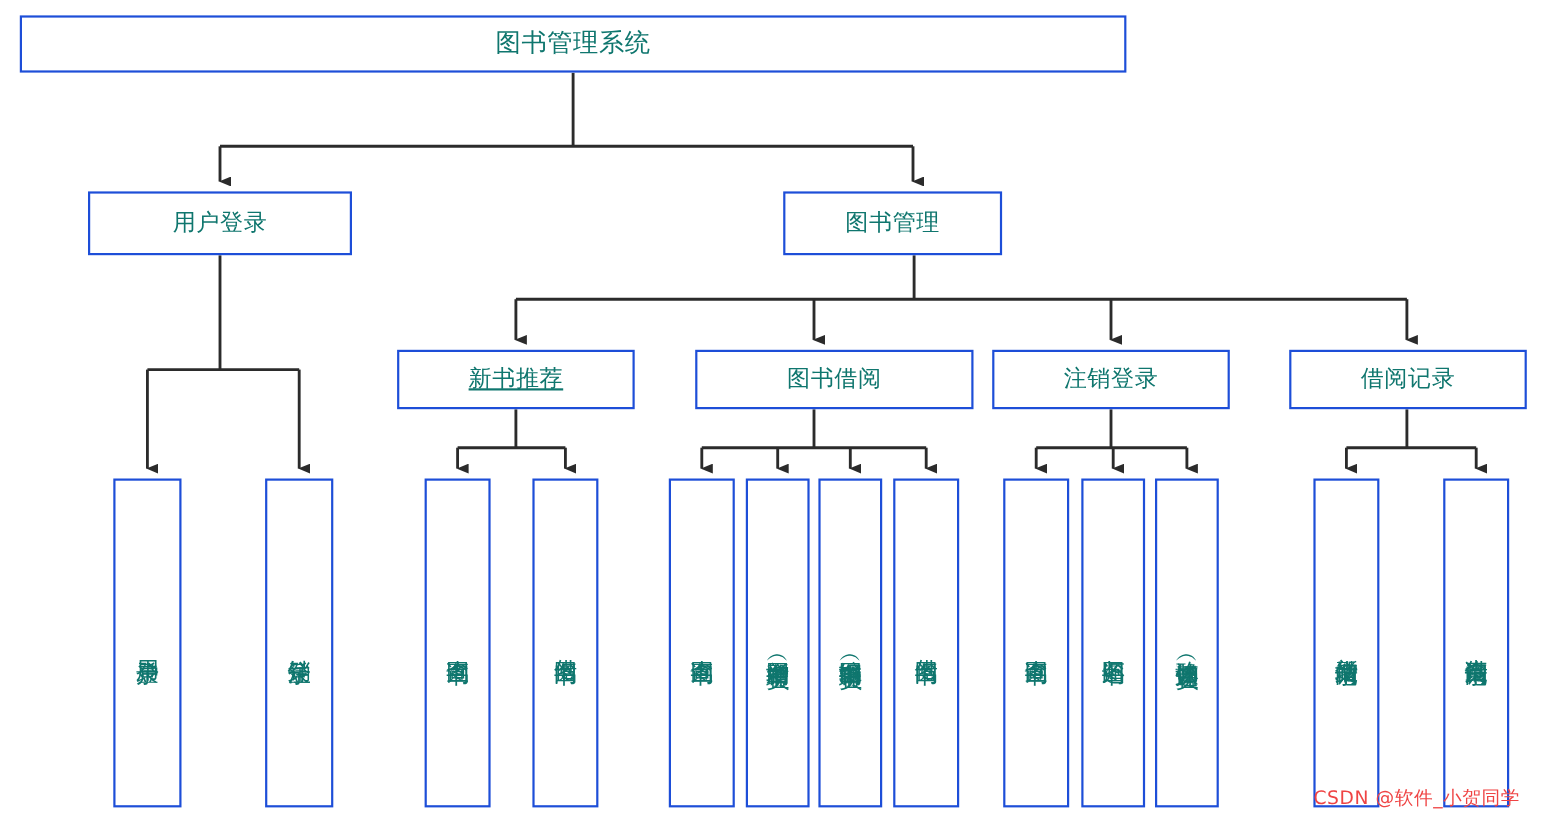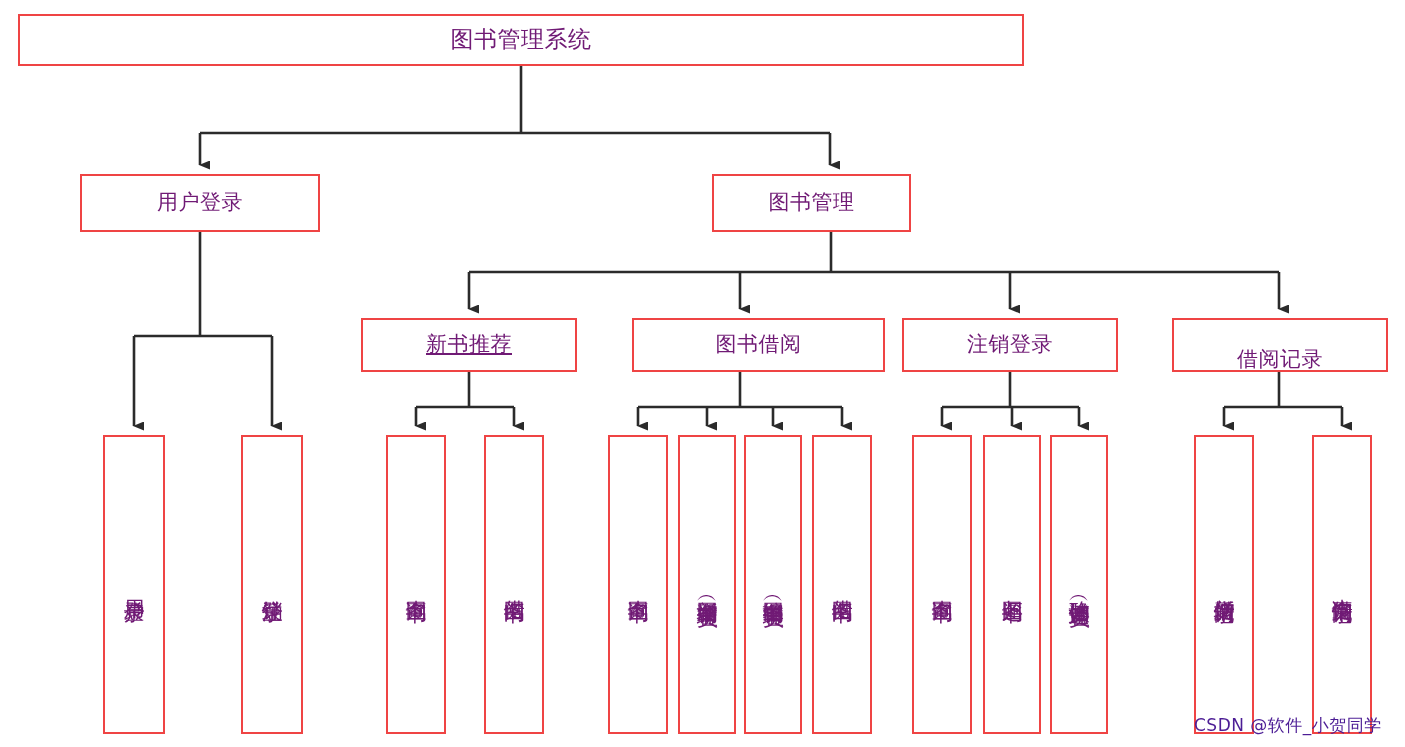--- a/index.html
+++ b/index.html
@@ -22,25 +22,25 @@
     left: 0;
     top: 0;
     width: 1405px;
     height: 747px;
     pointer-events: none;
   }
   .node {
     position: absolute;
     box-sizing: border-box;
     background: #ffffff;
-    border: 2px solid #ef4444;
+    border: 2px solid #1d4ed8;
     display: flex;
     align-items: center;
     justify-content: center;
-    color: #701a75;
+    color: #0f766e;
   }
   .node .lbl {
     display: block;
     text-align: center;
     line-height: 1.02;
     letter-spacing: 0.5px;
   }
   .node.root {
     border-width: 2px;
   }
@@ -65,21 +65,21 @@
     display: flex;
     align-items: center;
     justify-content: center;
   }
   .node.leaf.tall .lbl {
     align-items: flex-start;
     padding-top: 4px;
   }
   .watermark {
     position: absolute;
-    color: #4c1d95;
+    color: #ef4444;
     font-size: 17px;
     white-space: nowrap;
     letter-spacing: 0.5px;
   }
 </style>
 </head>
 <body>
 
 <div id="canvas">
 
@@ -149,21 +149,21 @@
       </div>
       <div class="node branch" style="left: 361px; top: 318px; width: 216px; height: 54px; text-decoration: underline;">
         <span class="lbl">新书推荐</span>
       </div>
       <div class="node branch" style="left: 632px; top: 318px; width: 253px; height: 54px;">
         <span class="lbl">图书借阅</span>
       </div>
       <div class="node branch" style="left: 902px; top: 318px; width: 216px; height: 54px;">
         <span class="lbl">注销登录</span>
       </div>
-      <div class="node branch" style="left: 1172px; top: 318px; width: 216px; height: 54px; align-items: flex-end;">
+      <div class="node branch" style="left: 1172px; top: 318px; width: 216px; height: 54px;">
         <span class="lbl">借阅记录</span>
       </div>
     </div>
   <div id="leaf-layer">
       <div class="node leaf" style="left: 103px; top: 435px; width: 62px; height: 299px;">
         <span class="lbl">用户登录</span>
       </div>
       <div class="node leaf" style="left: 241px; top: 435px; width: 62px; height: 299px;">
         <span class="lbl">注销登录</span>
       </div>

